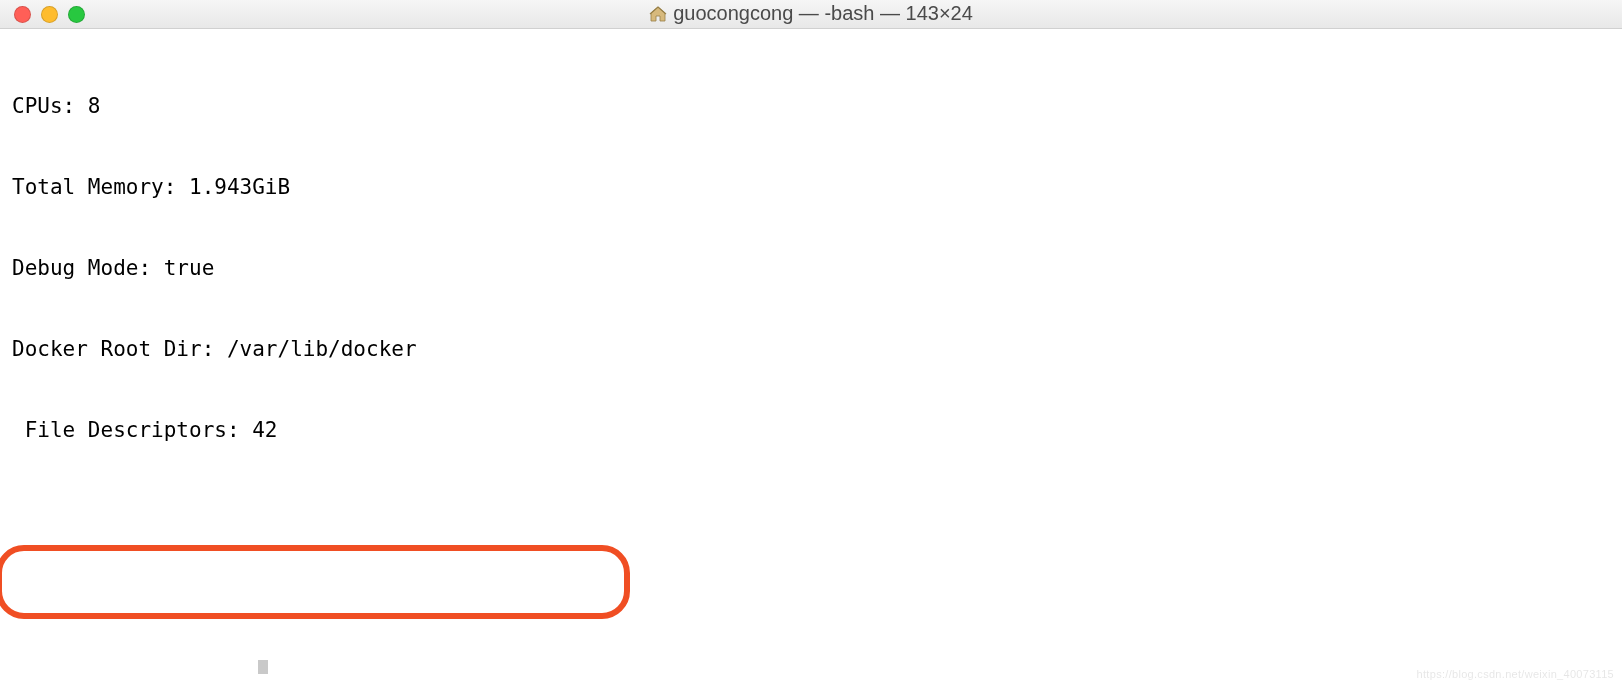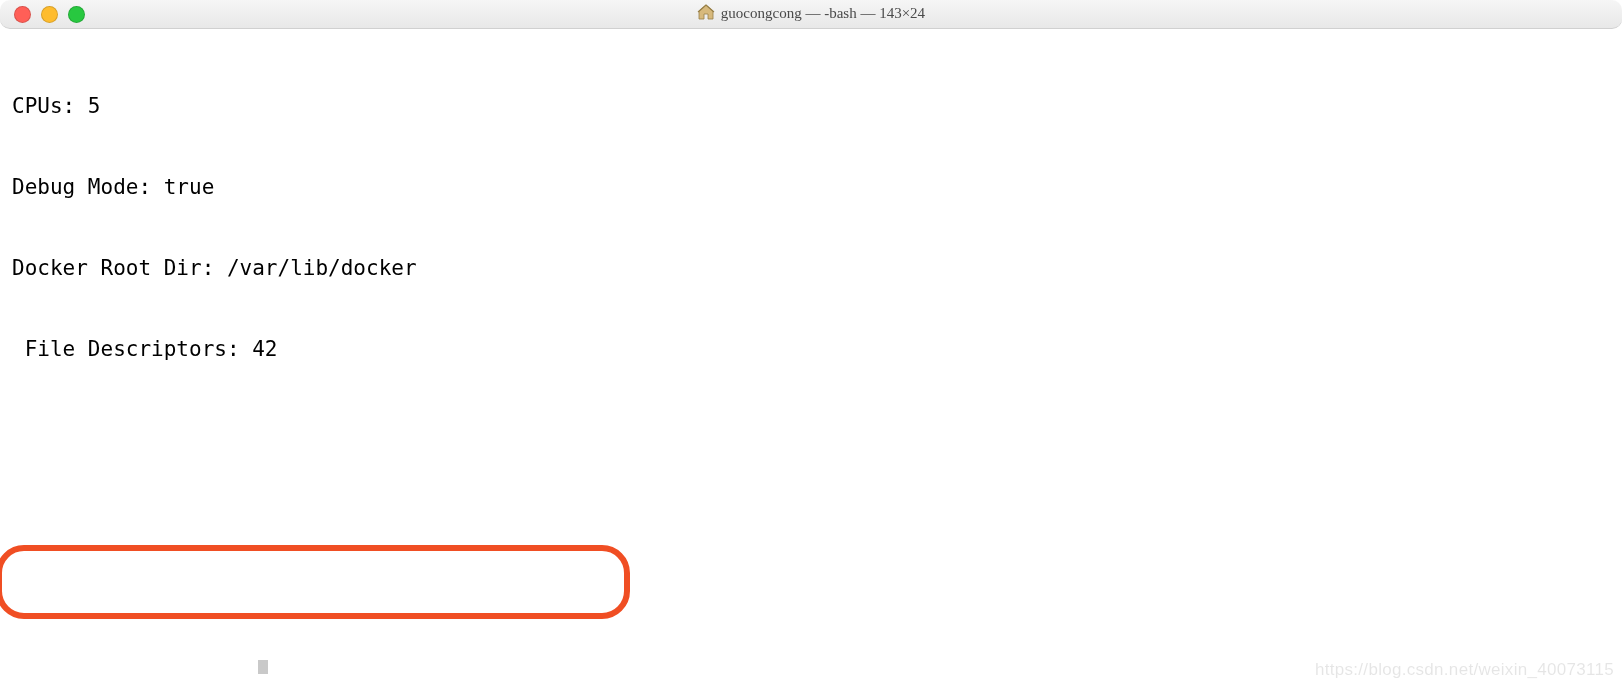--- a/index.html
+++ b/index.html
@@ -16,24 +16,23 @@
   }
 
   
   .titlebar {
     height: 28px;
     background: linear-gradient(#f6f6f6, #e8e8e8);
     border-bottom: 1px solid #d0d0d0;
     display: flex;
     align-items: center;
     position: relative;
-    font-family: Liberation Serif, serif;
-    font-size: 15px;
+    font-family: Liberation Sans, sans-serif;
+    font-size: 20px;
     color: #4a4a4a;
-    border-radius: 10px;
   }
   .traffic-lights {
     display: flex;
     gap: 10px;
     padding-left: 14px;
     align-items: center;
   }
   .tl {
     width: 15px;
     height: 15px;
@@ -73,21 +72,21 @@
     border-radius: 28px;
     pointer-events: none;
   }
 
   
   .watermark {
     position: absolute;
     right: 8px;
     bottom: 6px;
     font-family: -apple-system, Arial, sans-serif;
-    font-size: 17px;
+    font-size: 11px;
     color: rgba(0,0,0,0.10);
     letter-spacing: 0.3px;
     margin-left: 16px;
   }
 
   
   .scrollstub {
     position: absolute;
     left: 258px;
     bottom: 12px;
@@ -109,21 +108,22 @@
     <span class="house">
       <svg width="18" height="16" viewBox="0 0 18 16">
         <path d="M9 1 L2 7 L2 15 L7 15 L7 10 L11 10 L11 15 L16 15 L16 7 Z" fill="#d7b97c" stroke="#977f46" stroke-width="0.8"></path>
         <path d="M1 8 L9 1 L17 8" fill="none" stroke="#977f46" stroke-width="1.2"></path>
       </svg>
     </span><span>guocongcong — -bash — 143×24</span>
   </div>
 </div>
 
 <div class="terminal">
-  <div class="line">CPUs: 5</div>
+  <div class="line">CPUs: 8</div>
+  <div class="line">Total Memory: 1.943GiB</div>
   <div class="line">Debug Mode: true</div>
   <div class="line">Docker Root Dir: /var/lib/docker</div>
   <div class="line"> File Descriptors: 42</div>
   
   
   
   
   
   
   

